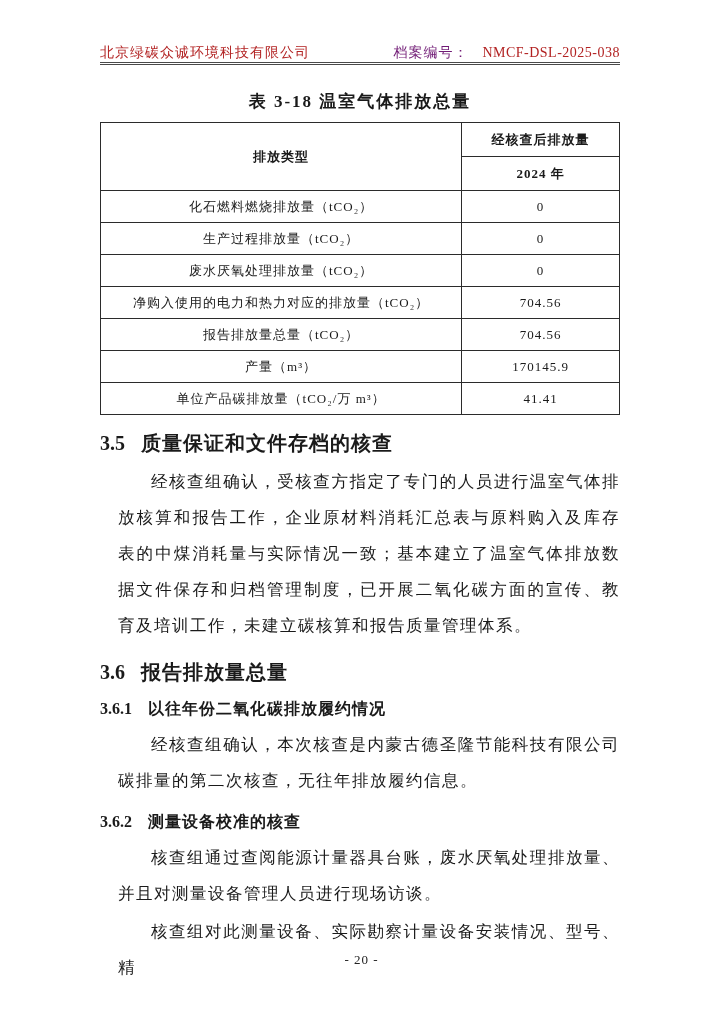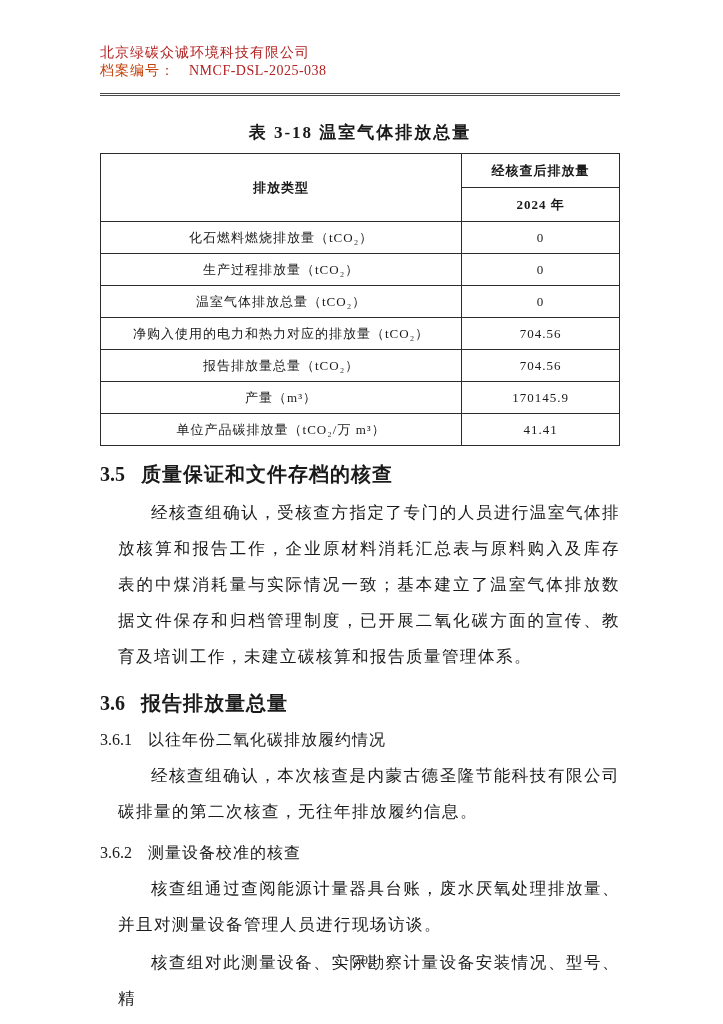--- a/index.html
+++ b/index.html
@@ -10,23 +10,22 @@
     color: #1a1a1a;
     position: relative;
     overflow: hidden;
   }
   .page { padding: 44px 103px 0 100px; }
 
   
   .doc-header {
     display: flex; justify-content: space-between; align-items: baseline;
     font-size: 14px; letter-spacing: 1px;
-    padding-bottom: 13px;
+    padding-bottom: 0;
     border-bottom: 3px double #4a4a4a;
-    flex-direction: column;
   }
   .doc-header .hdr-right { display: flex; gap: 14px; align-items: baseline; }
   .doc-header .archive-no { letter-spacing: 0.5px; }
 
   
   .table-title {
     text-align: center; font-weight: bold;
     font-size: 17px; letter-spacing: 2px;
     margin: 25px 0 9px 0;
   }
@@ -45,21 +44,21 @@
   }
   table.emission th { font-weight: bold; height: 33px; }
   table.emission td { height: 31px; font-weight: normal; }
 
   
   .section-heading {
     font-weight: bold; font-size: 20px; letter-spacing: 1px;
     margin: 15px 0 0 0;
   }
   .sub-heading {
-    font-weight: normal; font-size: 16px; letter-spacing: 1px;
+    font-weight: bold; font-size: 16px; letter-spacing: 1px;
     margin: 13px 0 0 0;
   }
   .section-heading .h-no, .sub-heading .h-no { margin-right: 16px; letter-spacing: 0; }
   p.body-para {
     margin: 7px 0 0 18px;
     font-size: 16.5px;
     line-height: 36px;
     letter-spacing: 1.5px;
     text-align: justify;
     text-indent: 2em;
@@ -74,21 +73,21 @@
   }
 </style>
 </head>
 <body>
 
 <div class="page">
 
   <div class="doc-header">
     <span class="hdr-text" style="color: rgb(178, 34, 34);">北京绿碳众诚环境科技有限公司</span>
     <span class="hdr-right">
-      <span class="hdr-text" style="color: #c2410c;">档案编号：</span>
+      <span class="hdr-text" style="color: #701a75;">档案编号：</span>
       <span class="hdr-text archive-no" style="color: rgb(178, 34, 34);">NMCF-DSL-2025-038</span>
     </span>
   </div>
 
   <div class="table-title">表 3-18  温室气体排放总量</div>
 
   <table class="emission">
     <colgroup>
         <col class="c1">
         <col class="c2">
@@ -105,21 +104,21 @@
     <tbody>
         <tr>
       <td>化石燃料燃烧排放量（tCO₂）</td>
       <td>0</td>
     </tr>
         <tr>
       <td>生产过程排放量（tCO₂）</td>
       <td>0</td>
     </tr>
         <tr>
-      <td>温室气体排放总量（tCO₂）</td>
+      <td>废水厌氧处理排放量（tCO₂）</td>
       <td>0</td>
     </tr>
         <tr>
       <td>净购入使用的电力和热力对应的排放量（tCO₂）</td>
       <td>704.56</td>
     </tr>
         <tr>
       <td>报告排放量总量（tCO₂）</td>
       <td>704.56</td>
     </tr>

